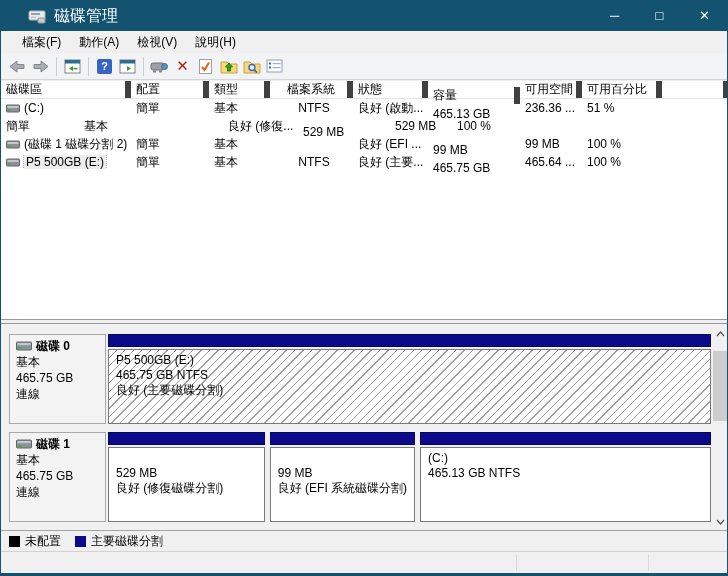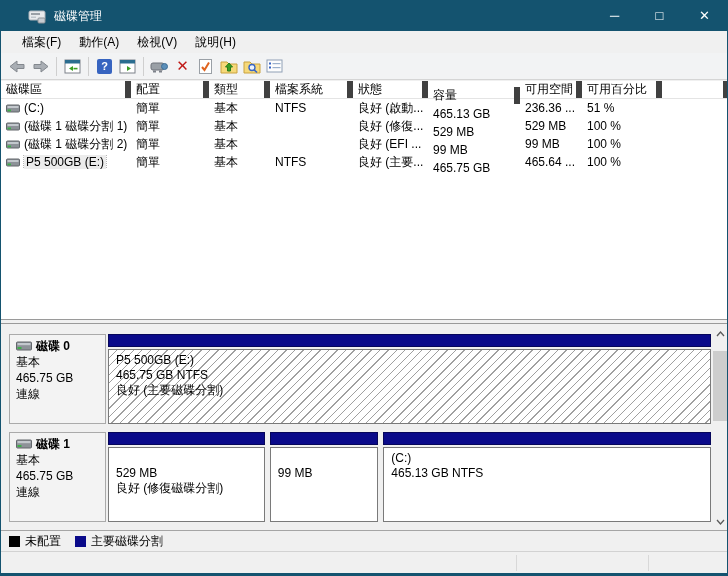--- a/index.html
+++ b/index.html
@@ -9,21 +9,21 @@
     font-family:"Liberation Sans","DejaVu Sans",sans-serif;
     font-size:12px; color:#000;
     background:#f0f0f0;
     border:1px solid #14536f; border-bottom:3px solid #14536f;
     overflow:hidden;
   }
   
   .titlebar { position:absolute; left:0; top:0; width:100%; height:30px;
     background:#14536f; color:#fff; display:flex; align-items:center; }
   .titlebar .app-icon { margin-left:27px; width:18px; height:16px; flex:0 0 auto; }
-  .titlebar .title { margin-left:8px; flex:1 1 auto; font-size:12px; }
+  .titlebar .title { margin-left:8px; flex:1 1 auto; font-size:16px; }
   .tb-btn { width:45px; height:30px; display:flex; align-items:center; justify-content:center;
     color:#fff; font-size:13px; line-height:30px; }
   
   .menubar { position:absolute; left:8px; top:30px; width:100%; height:22px;
     background:#f0f0f0; display:flex; align-items:center; padding-left:4px; }
   .menu-item { padding:0 9px; height:22px; line-height:22px; }
   
   .toolbar { position:absolute; left:0; top:52px; width:100%; height:27px;
     background:#f2f3f4; border-bottom:1px solid #d5d5d5;
     display:flex; align-items:center; padding-left:5px; }
@@ -32,21 +32,21 @@
   .x-glyph { color:#c01815; font-weight:bold; font-size:15px; }
   .help-box { width:15px; height:15px; background:#3764c0; border-radius:2px; color:#fff;
     font-weight:bold; font-size:11px; display:flex; align-items:center; justify-content:center; }
   
   .listpane { position:absolute; left:0; top:80px; width:728px; height:239px;
     background:#fff; border-bottom:1px solid #9a9a9a; }
   .lrow { display:flex; height:18px; align-items:center; }
   .lhead { border-bottom:1px solid #e4e4e4; }
   .lhead .cell { border-right:6px solid #404040; height:17px; line-height:17px; }
   .cell { padding-left:5px; overflow:hidden; white-space:nowrap; flex:0 0 auto; }
-  .c0{width:130px;} .c1{width:78px;} .c2{width:61px;} .c3{width:83px;}
+  .c0{width:130px;} .c1{width:78px;} .c2{width:61px;} .c3{width:83px;text-align:center;}
   .c4{width:75px;} .c5{width:92px;margin-top:12px;} .c6{width:62px;} .c7{width:80px;} .c8{flex:1 1 auto;}
   .volcell { display:flex; align-items:center; gap:4px; }
   .vol-ico { flex:0 0 auto; }
   .sel-label { background:#ececec; outline:1px dotted #b5b5b5; padding:0 2px; }
   
   .graphpane { position:absolute; left:0; top:322px; width:728px; height:228px;
     background:#f0f0f0; border-top:1px solid #9a9a9a; }
   .disk-row { position:absolute; left:8px; right:18px; height:90px; }
   .dr0 { top:10px; } .dr1 { top:108px; }
   .disk-label { position:absolute; left:0; top:0; width:97px; height:90px;
@@ -201,28 +201,20 @@
       <div class="cell c2">基本</div>
       <div class="cell c3">NTFS</div>
       <div class="cell c4">良好 (啟動...</div>
       <div class="cell c5">465.13 GB</div>
       <div class="cell c6">236.36 ...</div>
       <div class="cell c7">51 %</div>
       <div class="cell c8"></div>
     </div>
 
     <div class="lrow">
-      <div class="cell c0 volcell">
-          <svg class="vol-ico" width="14" height="9" viewBox="0 0 14 9">
-            <rect x="0.5" y="1" width="13" height="7" rx="1" fill="#8d9298" stroke="#62666b"></rect>
-            <rect x="1.5" y="2" width="11" height="2" fill="#c3c8cd"></rect>
-            <rect x="1.5" y="5.5" width="3.5" height="1.8" fill="#3fae4a"></rect>
-          </svg>
-          <span>(磁碟 1 磁碟分割 1)</span>
-        </div>
       <div class="cell c1">簡單</div>
       <div class="cell c2">基本</div>
       <div class="cell c3"></div>
       <div class="cell c4">良好 (修復...</div>
       <div class="cell c5">529 MB</div>
       <div class="cell c6">529 MB</div>
       <div class="cell c7">100 %</div>
       <div class="cell c8"></div>
     </div>
 
@@ -314,20 +306,21 @@
             <div class="pline"></div>
             <div class="pline">529 MB</div>
             <div class="pline">良好 (修復磁碟分割)</div>
           </div>
         </div>
         <div class="part w18">
           <div class="pstrip"></div>
           <div class="pbox">
             <div class="pline"></div>
             <div class="pline">99 MB</div>
+            <div class="pline">良好 (EFI 系統磁碟分割)</div>
           </div>
         </div>
         <div class="part wfill">
           <div class="pstrip"></div>
           <div class="pbox">
             <div class="pline">(C:)</div>
             <div class="pline">465.13 GB NTFS</div>
           </div>
         </div>
       </div>

